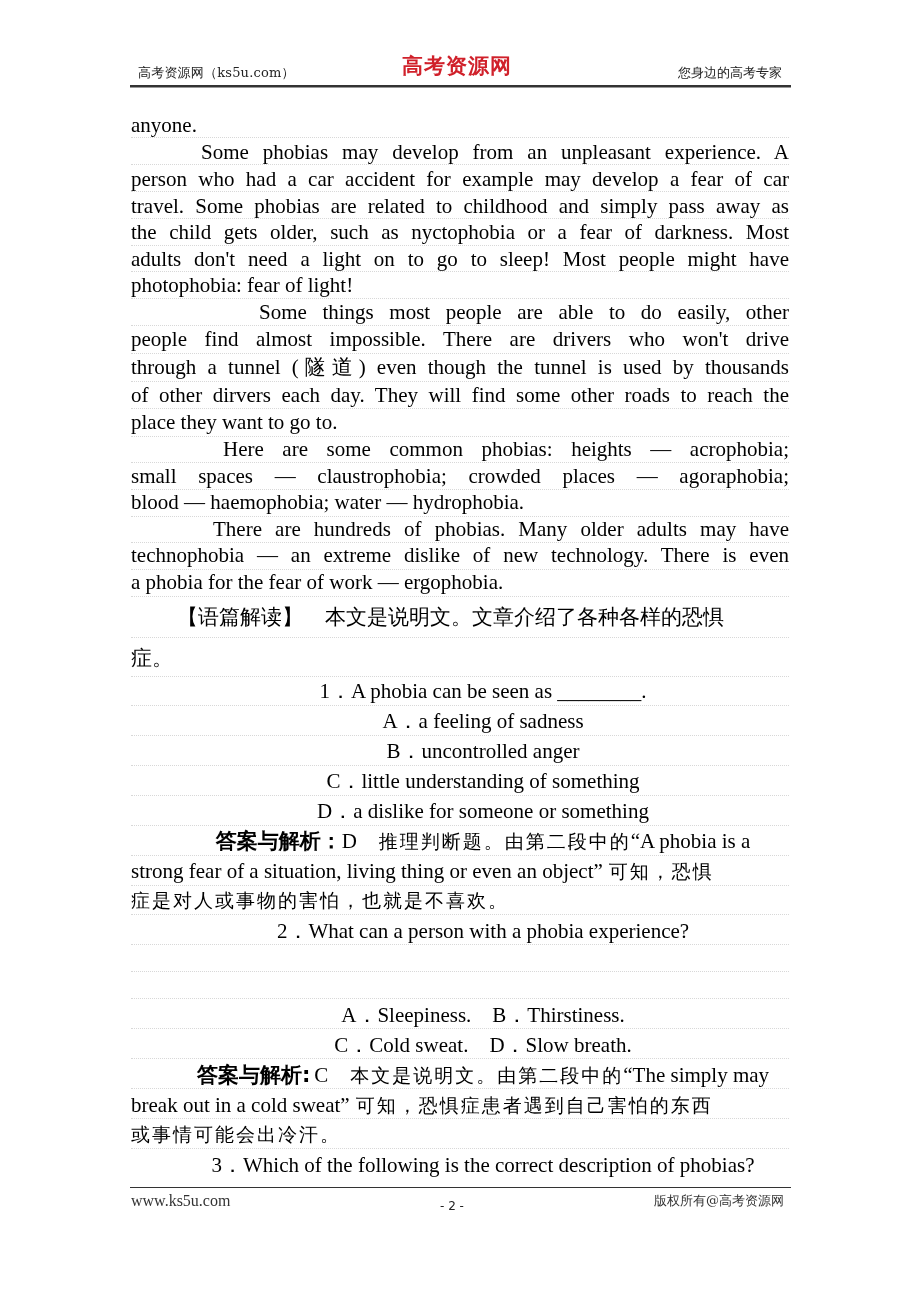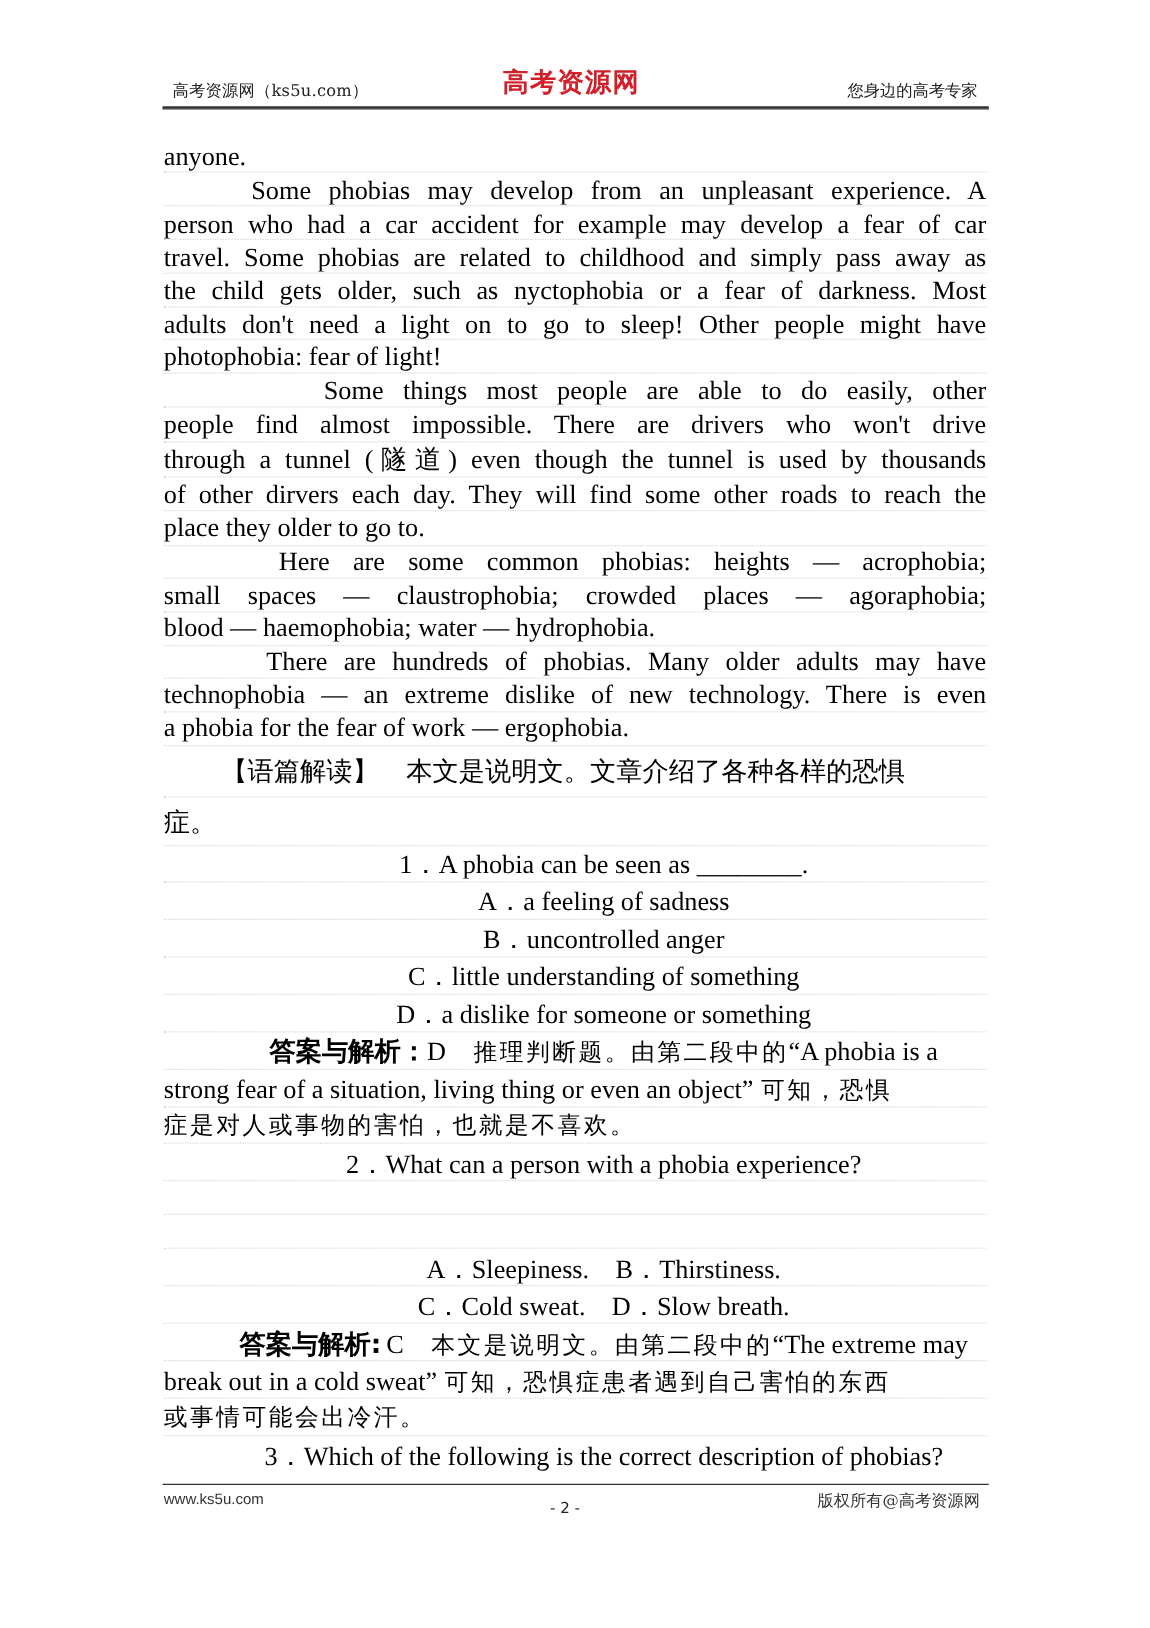--- a/index.html
+++ b/index.html
@@ -19,21 +19,21 @@
   .ind1 { padding-left:70px; box-sizing:border-box; }
   .ind2 { padding-left:128px; box-sizing:border-box; }
   .ind3 { padding-left:92px; box-sizing:border-box; }
   .ind4 { padding-left:82px; box-sizing:border-box; }
   .q { padding-left:46px; box-sizing:border-box;text-align:center; }
   .cjk { font-family:"DejaVu Sans",sans-serif; font-size:21px; }
   .bold { font-weight:bold; font-family:"DejaVu Sans",sans-serif; }
   .cn-light { font-family:Liberation Sans, sans-serif; font-size:19px; letter-spacing:2px; }
 
   .ftr-rule { position:absolute; left:130px; top:1187px; width:661px; height:1px; background:#333; }
-  .ftr-left { position:absolute; left:131px; top:1192px; font-size:12px; color:#333; font-family:Liberation Sans, sans-serif; }
+  .ftr-left { position:absolute; left:131px; top:1192px; font-size:16px; color:#333; font-family:Liberation Serif, serif; }
   .ftr-center { position:absolute; left:440px; top:1199px; font-size:12px; color:#222; font-family:"DejaVu Sans",sans-serif; }
   .ftr-right { position:absolute; right:136px; top:1192px; font-size:13px; color:#333; font-family:"DejaVu Serif",serif;text-align:center; }
 </style>
 </head>
 <body>
 
 <div class="page">
 
   <div class="hdr">
     <span class="hdr-left">高考资源网（ks5u.com）</span>
@@ -78,27 +78,27 @@
   <div class="grid" style="top:1088px"></div>
   <div class="grid" style="top:1118px"></div>
   <div class="grid" style="top:1148px"></div>
 
   <div class="content">
     <div class="row" style="top:0">anyone.</div>
     <div class="row j ind1" style="top:27px">Some phobias may develop from an unpleasant experience. A</div>
     <div class="row j" style="top:54px">person who had a car accident for example may develop a fear of car</div>
     <div class="row j" style="top:81px">travel. Some phobias are related to childhood and simply pass away as</div>
     <div class="row j" style="top:107px">the child gets older, such as nyctophobia or a fear of darkness. Most</div>
-    <div class="row j" style="top:134px">adults don't need a light on to go to sleep! Other people might have</div>
+    <div class="row j" style="top:134px">adults don't need a light on to go to sleep! Most people might have</div>
     <div class="row" style="top:160px">photophobia: fear of light!</div>
     <div class="row j ind2" style="top:187px">Some things most people are able to do easily, other</div>
     <div class="row j" style="top:214px">people find almost impossible. There are drivers who won't drive</div>
     <div class="row j" style="top:242px">through a tunnel (隧道) even though the tunnel is used by thousands</div>
     <div class="row j" style="top:270px">of other dirvers each day. They will find some other roads to reach the</div>
-    <div class="row" style="top:297px">place they older to go to.</div>
+    <div class="row" style="top:297px">place they want to go to.</div>
     <div class="row j ind3" style="top:324px">Here are some common phobias: heights — acrophobia;</div>
     <div class="row j" style="top:351px">small spaces — claustrophobia; crowded places — agoraphobia;</div>
     <div class="row" style="top:377px">blood — haemophobia; water — hydrophobia.</div>
     <div class="row j ind4" style="top:404px">There are hundreds of phobias. Many older adults may have</div>
     <div class="row j" style="top:430px">technophobia — an extreme dislike of new technology. There is even</div>
     <div class="row" style="top:457px">a phobia for the fear of work — ergophobia.</div>
 
     <div class="row cjk" style="top:491px; padding-left:46px; box-sizing:border-box; line-height:28px;">
       <span>【语篇解读】</span><span style="display:inline-block;width:22px"></span><span>本文是说明文。文章介绍了各种各样的恐惧</span>
     </div>
@@ -128,21 +128,21 @@
     </div>
     <div class="row cn-light" style="top:776px">症是对人或事物的害怕，也就是不喜欢。</div>
 
     <div class="row q" style="top:806px">
       <span>2．</span><span>What can a person with a phobia experience?</span>
     </div>
     <div class="row q" style="top:890px; white-space:pre">A．Sleepiness.    B．Thirstiness.</div>
     <div class="row q" style="top:920px; white-space:pre">C．Cold sweat.    D．Slow breath.</div>
 
     <div class="row q" style="top:950px">
-      <span class="bold">答案与解析:</span><span style="padding-left:4px">C</span><span style="display:inline-block;width:22px"></span><span class="cn-light">本文是说明文。由第二段中的</span><span>“The extreme may</span>
+      <span class="bold">答案与解析:</span><span style="padding-left:4px">C</span><span style="display:inline-block;width:22px"></span><span class="cn-light">本文是说明文。由第二段中的</span><span>“The simply may</span>
     </div>
     <div class="row" style="top:980px">
       <span>break out in a cold sweat”</span><span class="cn-light" style="padding-left:6px">可知，恐惧症患者遇到自己害怕的东西</span>
     </div>
     <div class="row cn-light" style="top:1010px">或事情可能会出冷汗。</div>
 
     <div class="row q" style="top:1040px">
       <span>3．</span><span>Which of the following is the correct description of phobias?</span>
     </div>
   </div>

